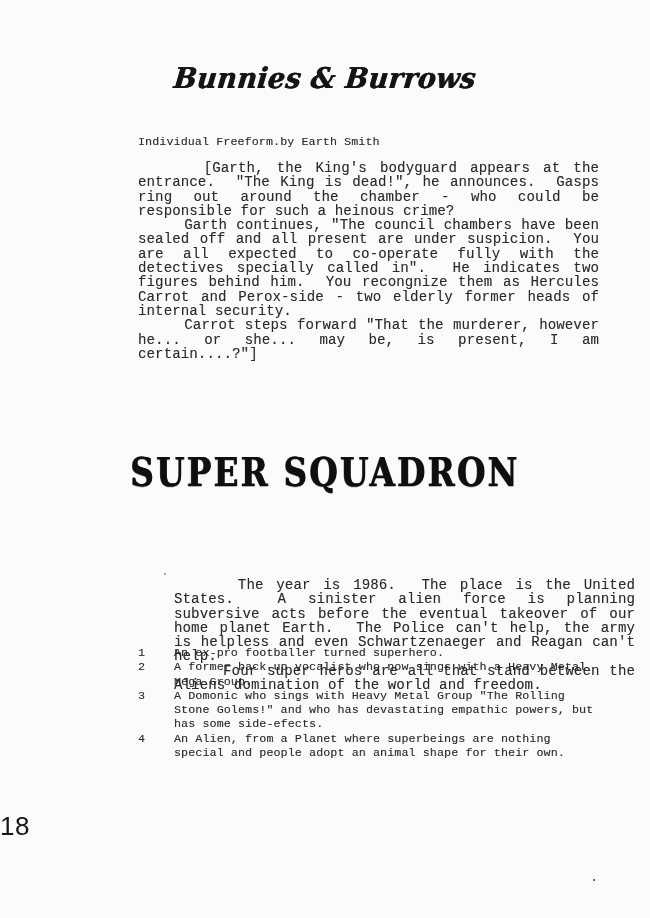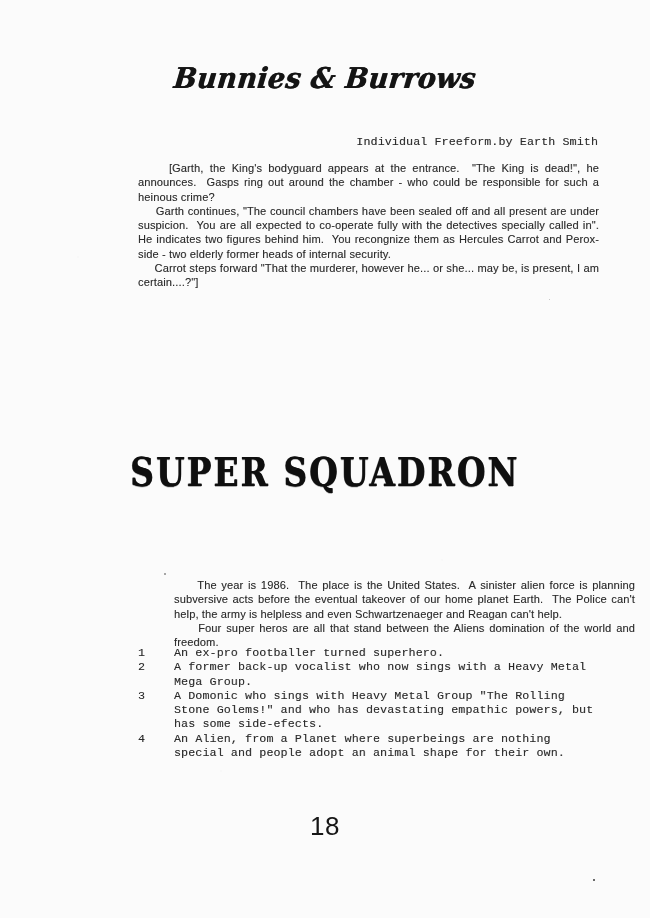--- a/index.html
+++ b/index.html
@@ -59,35 +59,35 @@
     transform: scaleY(1.18) scaleX(0.99);
     text-shadow:
       0.5px 0 0 rgba(15,15,15,0.9),
       -0.5px 0.2px 0 rgba(15,15,15,0.6),
       0 0.7px 0.4px rgba(15,15,15,0.3);
   }
 
   
   .tw {
     position: absolute;
-    font-family: Liberation Sans, sans-serif;
-    font-size: 11px;
+    font-family: Liberation Mono, monospace;
+    font-size: 14px;
     line-height: 14.3px;
     color: #2a2a2a;
     letter-spacing: 0.15px;
     white-space: pre-wrap;
     text-shadow: 0.35px 0.25px 0.3px rgba(60,60,60,0.35);
   }
 
   .hdr-row {
     position: absolute;
     left: 138px;
     width: 460px;
     display: flex;
-    justify-content: flex-end;
+    justify-content: flex-start;
     align-items: baseline;
     font-family: "Liberation Mono", "DejaVu Sans Mono", monospace;
     font-size: 11.6px;
     line-height: 14.3px;
     color: #2a2a2a;
     letter-spacing: 0.15px;
     text-shadow: 0.35px 0.25px 0.3px rgba(60,60,60,0.35);
   }
 
   #bb-header { top: 135px; }
@@ -145,21 +145,20 @@
     top: 757px;
     width: 470px;
   }
 
   
   .page-number {
     position: absolute;
     left: 0;
     right: 0;
     top: 811px;
-    text-align: center;
     font-family: "Liberation Sans", "DejaVu Sans", sans-serif;
     font-size: 26px;
     font-weight: normal;
     color: #161616;
     letter-spacing: 0.5px;
   }
 
   
   .speck {
     position: absolute;

